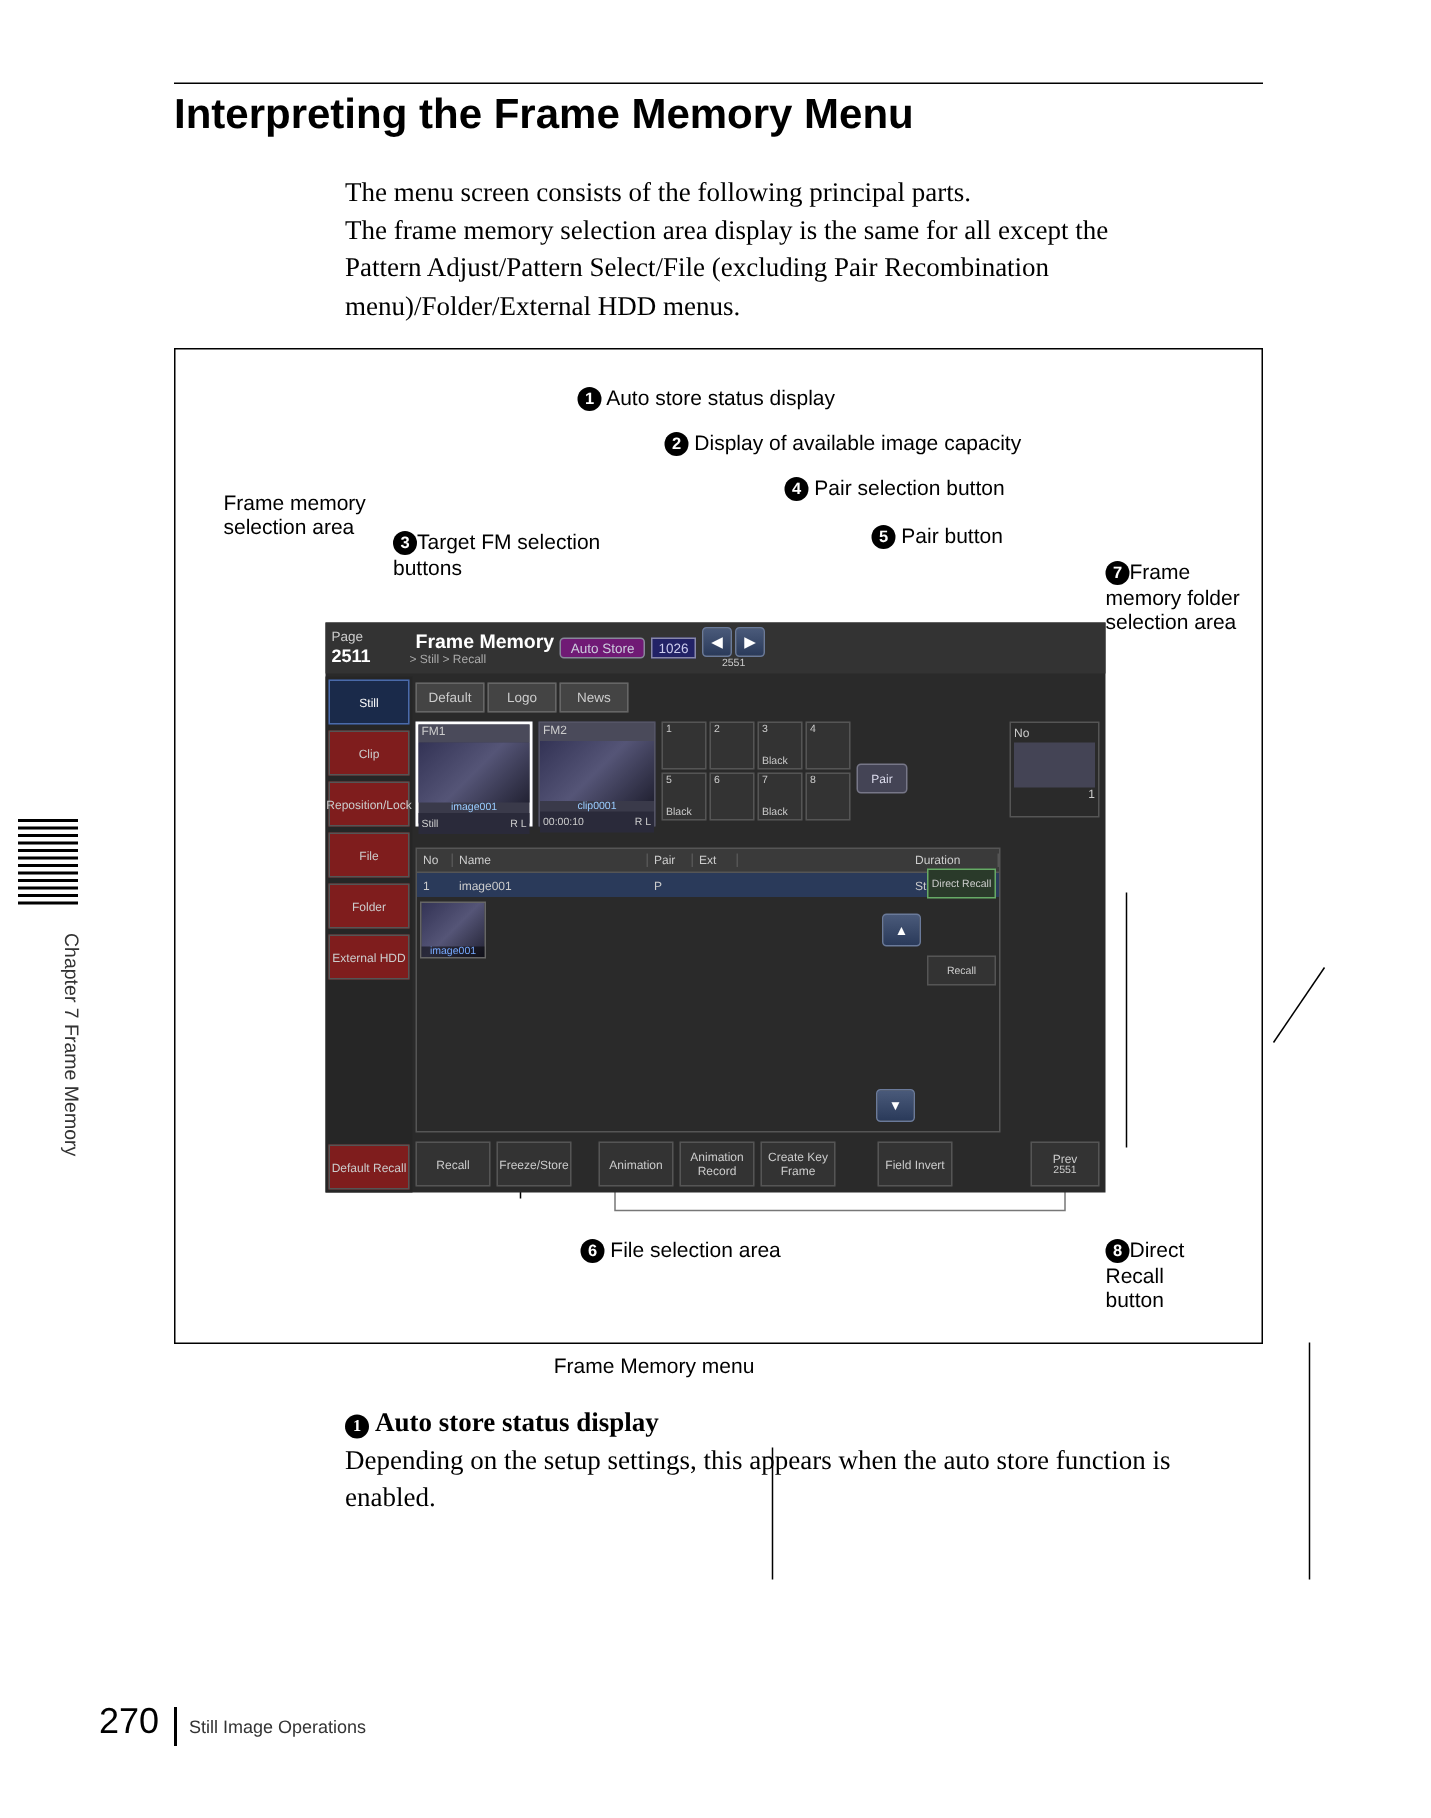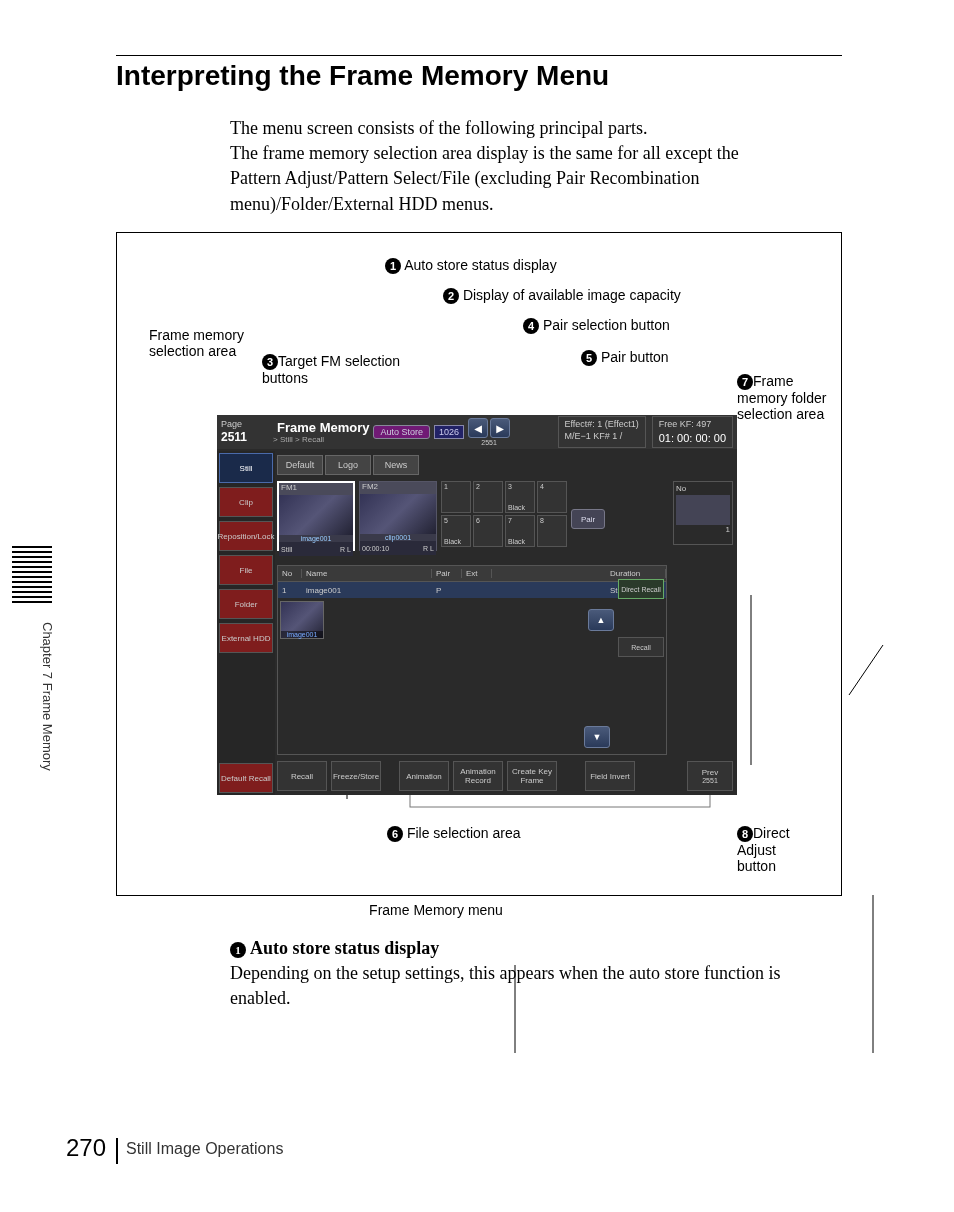--- a/index.html
+++ b/index.html
@@ -384,21 +384,21 @@
     bottom: 50px;
     left: 66px;
     font-family: Arial, sans-serif;
     font-size: 24px;
   }
   .footer-label {
     position: absolute;
     bottom: 54px;
     left: 126px;
     font-family: Arial, sans-serif;
-    font-size: 16px;
+    font-size: 12px;
     color: #333;
   }
   .footer-rule {
     position: absolute;
     bottom: 48px;
     left: 116px;
     width: 2px;
     height: 26px;
     background: #000;
   }
@@ -467,21 +467,21 @@
     <span class="num-circle">3</span><span>Target FM selection buttons</span>
   </div>
   <div class="callout" style="top:140px; left:620px; width:90px;">
     <span class="num-circle">7</span><span>Frame memory folder selection area</span>
   </div>
   <div class="callout" style="top:592px; left:270px;">
     <span class="num-circle">6</span>
     <span>File selection area</span>
   </div>
   <div class="callout" style="top:592px; left:620px; width:70px;">
-    <span class="num-circle">8</span><span>Direct Adjust button</span>
+    <span class="num-circle">8</span><span>Direct Recall button</span>
   </div>
 
   <svg class="leaders">
     <line x1="292" y1="40" x2="292" y2="190"></line>
     <line x1="334" y1="70" x2="334" y2="190"></line>
     <line x1="414" y1="100" x2="414" y2="250"></line>
     <line x1="518" y1="130" x2="518" y2="300"></line>
     <line x1="200" y1="152" x2="200" y2="300"></line>
     <line x1="114" y1="130" x2="114" y2="334"></line>
     <line x1="650" y1="180" x2="616" y2="230"></line>
@@ -502,30 +502,20 @@
         <div class="hdr-sub">&gt; Still &gt; Recall</div>
       </div>
       <div class="pill">Auto Store</div>
       <div class="pill-1026">1026</div>
       <div style="display:flex;flex-direction:column;align-items:center;gap:1px;">
         <div style="display:flex;gap:2px;">
           <div class="arrow-btn">◀</div>
           <div class="arrow-btn">▶</div>
         </div>
         <div style="font-size:7px;">2551</div>
-      </div>
-      <div class="hdr-right">
-        <div class="hdr-box">
-          <div>Effect#: 1 (Effect1)</div>
-          <div>M/E−1   KF# 1 /</div>
-        </div>
-        <div class="hdr-box">
-          <div>Free KF: 497</div>
-          <div class="timecode">01: 00: 00: 00</div>
-        </div>
       </div>
     </div>
 
     <div class="left-col">
       <div class="left-btn active">Still</div>
       <div class="left-btn">Clip</div>
       <div class="left-btn">Reposition/Lock</div>
       <div class="left-btn">File</div>
       <div class="left-btn">Folder</div>
       <div class="left-btn">External HDD</div>

